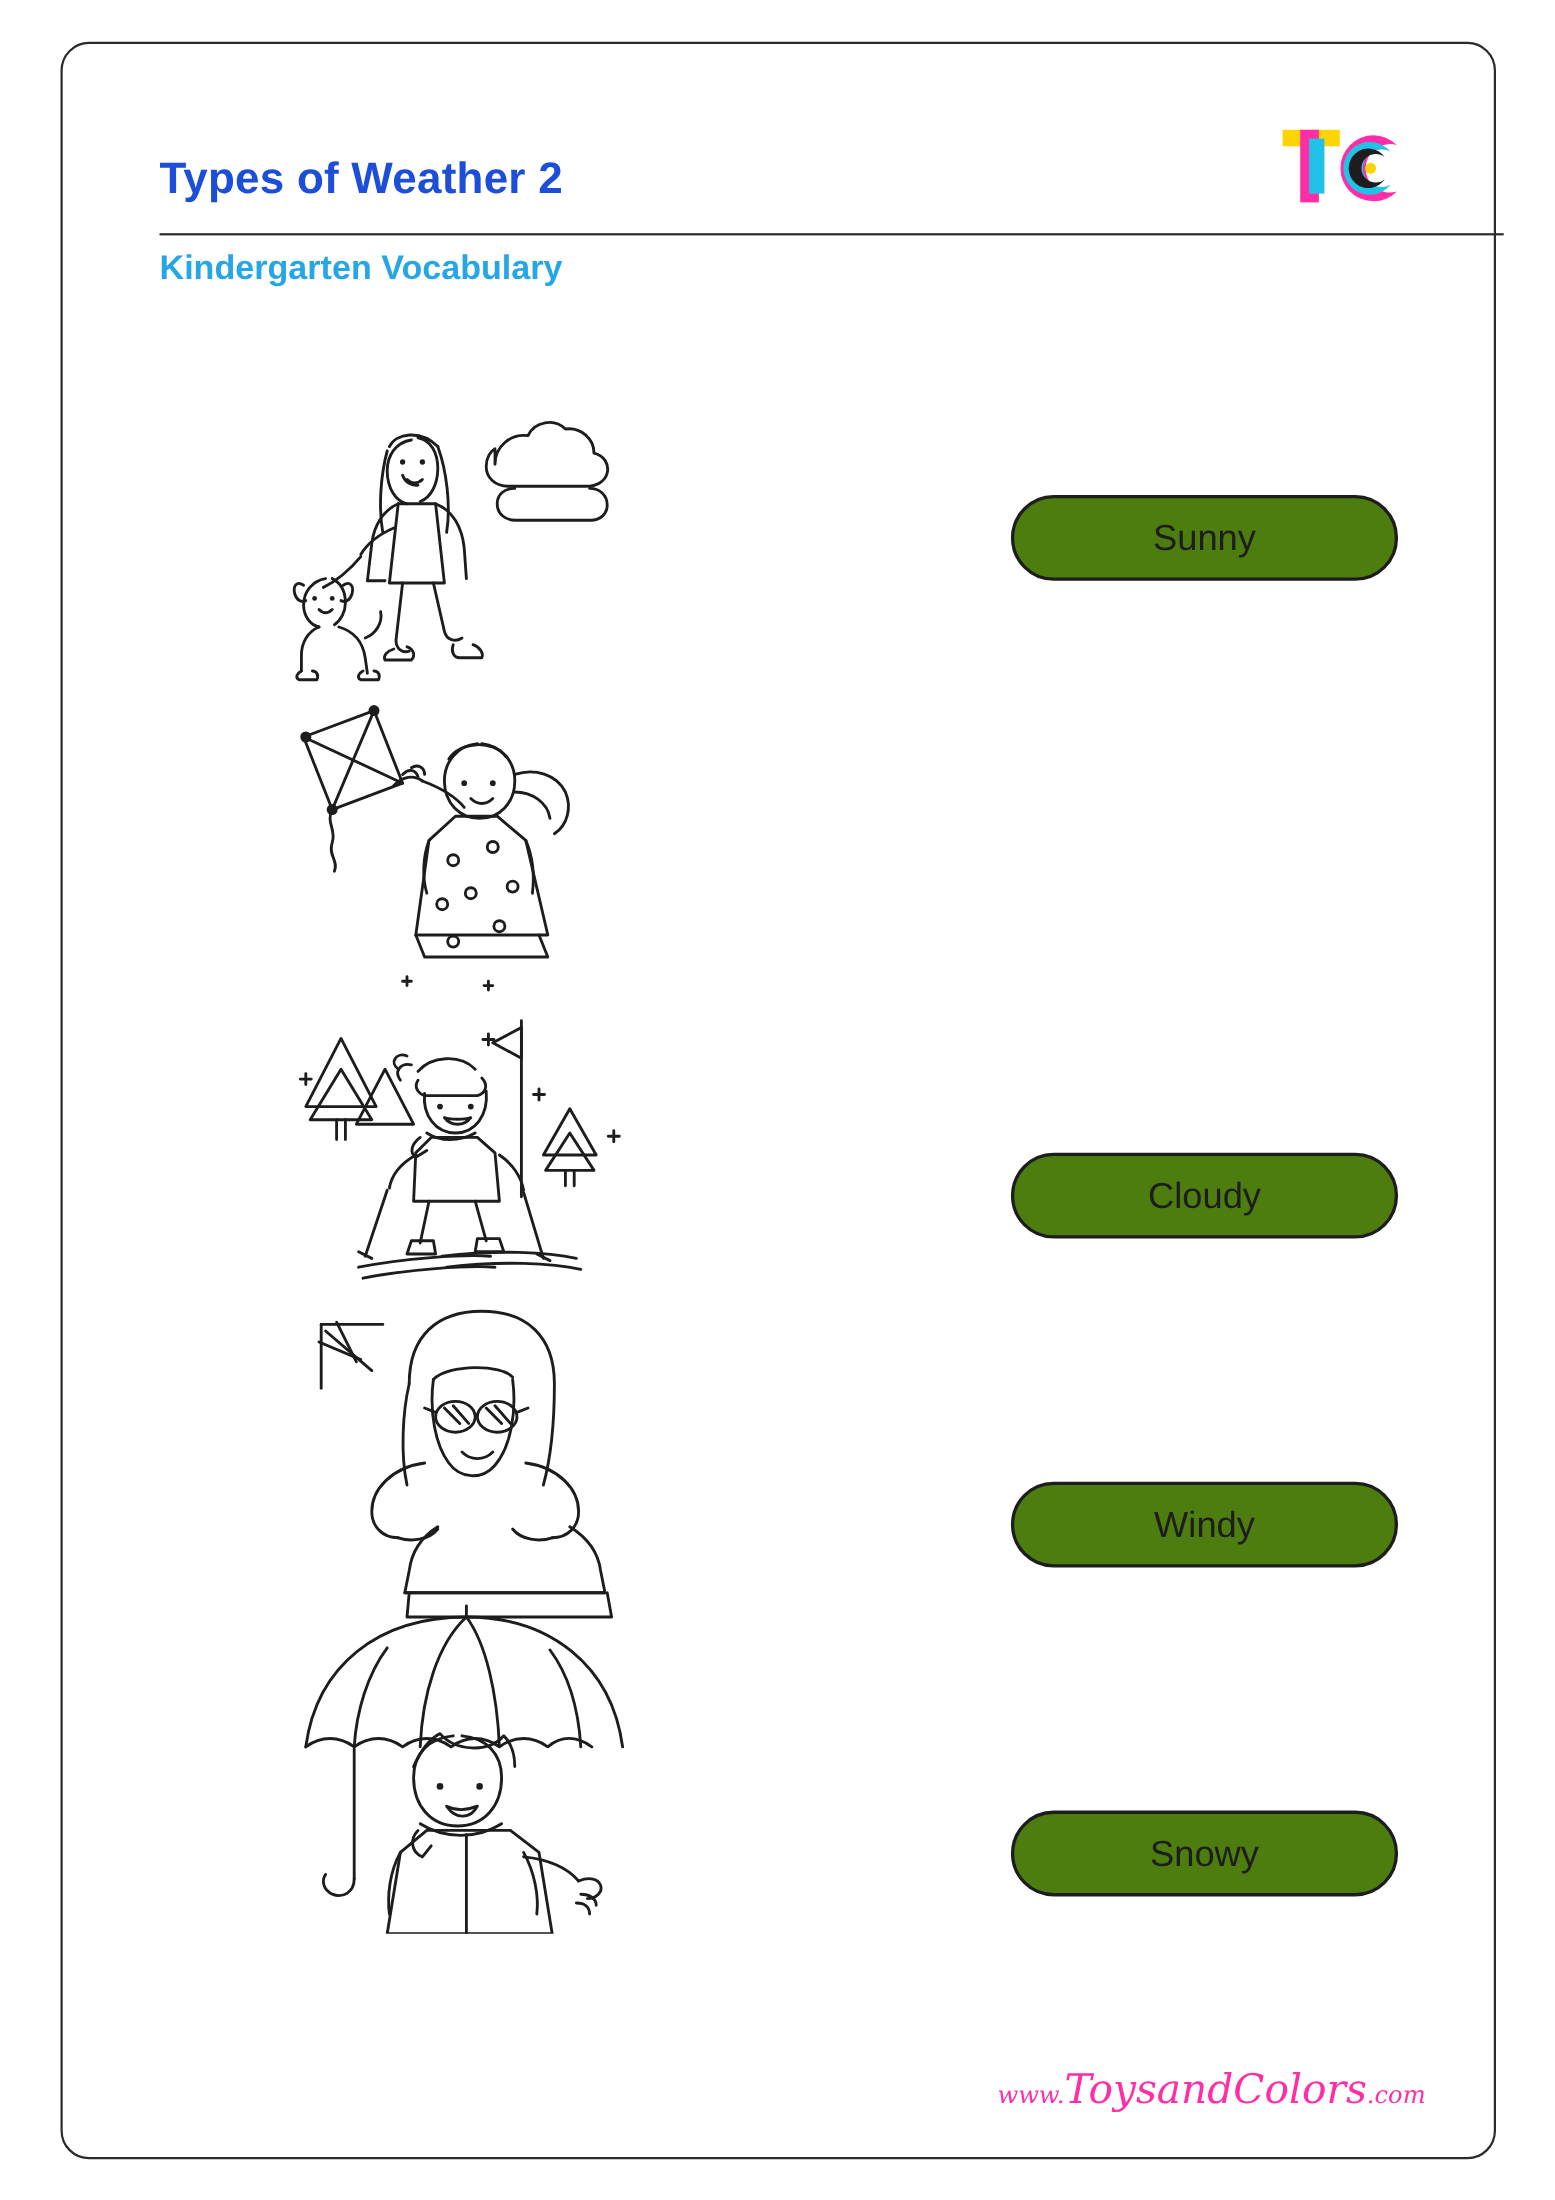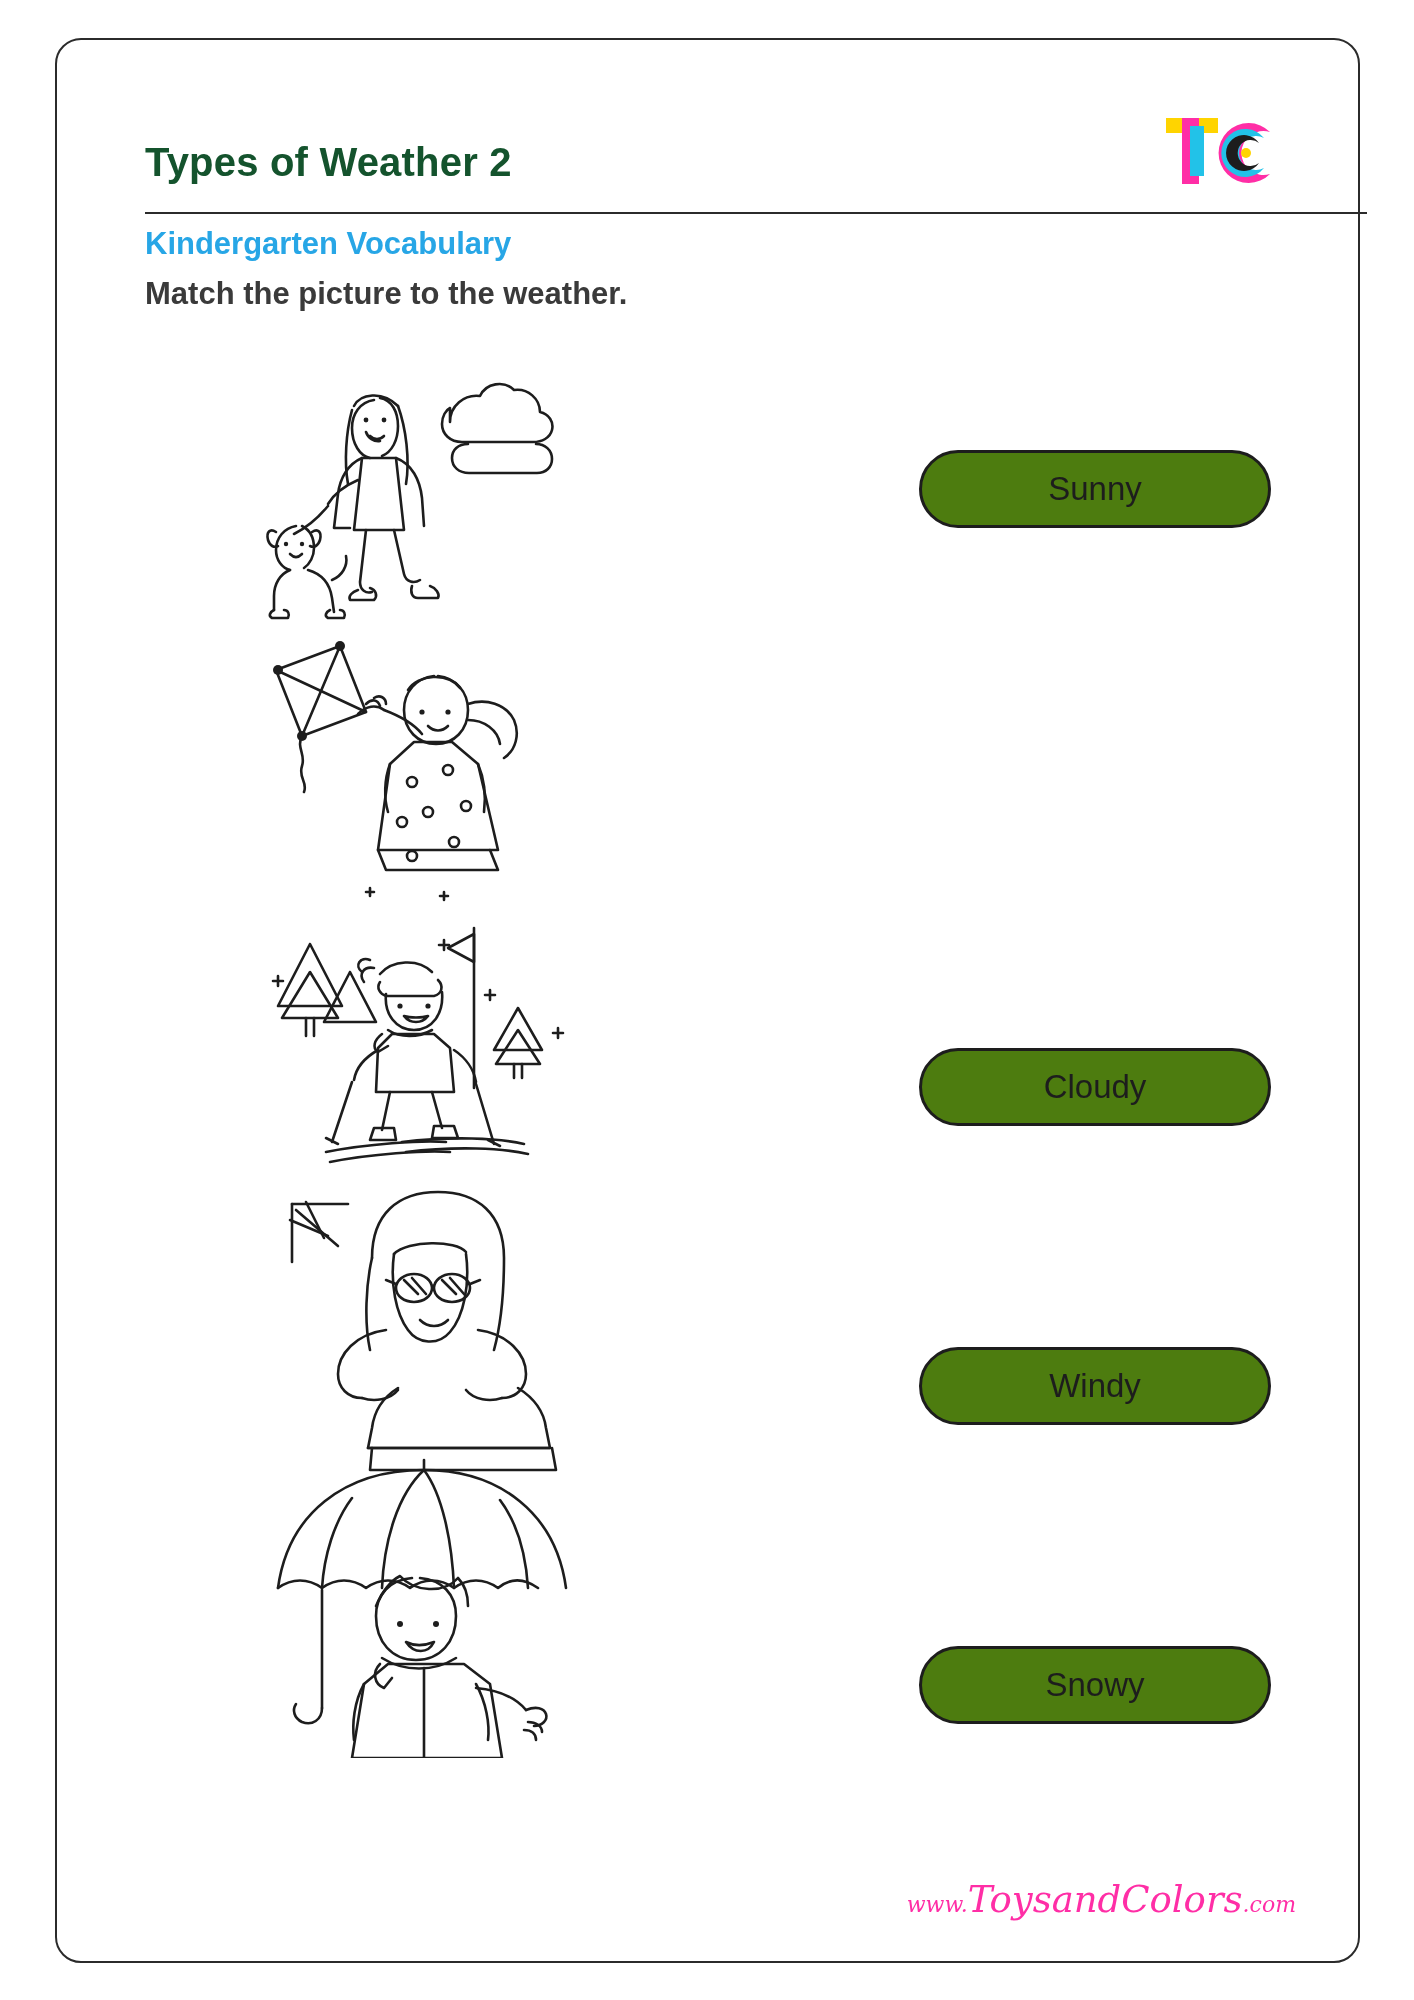--- a/index.html
+++ b/index.html
@@ -27,21 +27,21 @@
     background: #fff;
   }
 
   
   .title {
     position: absolute;
     left: 88px;
     top: 100px;
     font-size: 40px;
     font-weight: bold;
-    color: #14532d;
+    color: #1d4ed8;
     letter-spacing: 0.2px;
   }
 
   .logo {
     position: absolute;
     right: 78px;
     top: 72px;
     width: 120px;
     height: 86px;
   }
@@ -127,21 +127,20 @@
       <rect x="30" y="14" width="14" height="50" fill="#22c2e8"></rect>
       <path d="M110 20 A30 30 0 1 0 110 62 A22 22 0 1 1 110 20 Z" fill="#ff2ea6"></path>
       <path d="M104 26 A24 24 0 1 0 104 56 A17 17 0 1 1 104 26 Z" fill="#22c2e8"></path>
       <path d="M99 31 A18 18 0 1 0 99 51 A13 13 0 1 1 99 31 Z" fill="#1d1d1d"></path>
       <circle cx="86" cy="41" r="5" fill="#ffd400"></circle>
     </svg>
   </div>
 
   <div class="rule"></div>
   <div class="subject">Kindergarten Vocabulary</div>
-  <div class="instruction">Match the picture to the weather.</div>
 
   <div class="pic" style="top:300px;">
     <svg viewBox="0 0 400 300" fill="none" stroke="#1d1d1d" stroke-width="2.6" stroke-linecap="round" stroke-linejoin="round">
 
       <path d="M188 82 c0-16 14-28 30-26 6-13 24-16 34-6 14-2 26 9 26 22 9 2 14 10 12 18 -2 8 -10 12 -19 12 H200 c-12 0 -20-8 -20-18 0-8 4-14 8-16z"></path>
       <path d="M206 104 c-10 0 -16 6 -16 14 0 9 7 15 17 15 h68 c9 0 15-6 15-14 0-9 -7-15 -16-15"></path>
 
       <path d="M112 60 c-14 2 -22 14 -22 28 0 16 8 28 18 30"></path>
       <path d="M118 58 c12 2 18 14 18 28 0 14 -6 26 -16 30"></path>
       <path d="M104 92 c2 6 8 10 14 9"></path>

